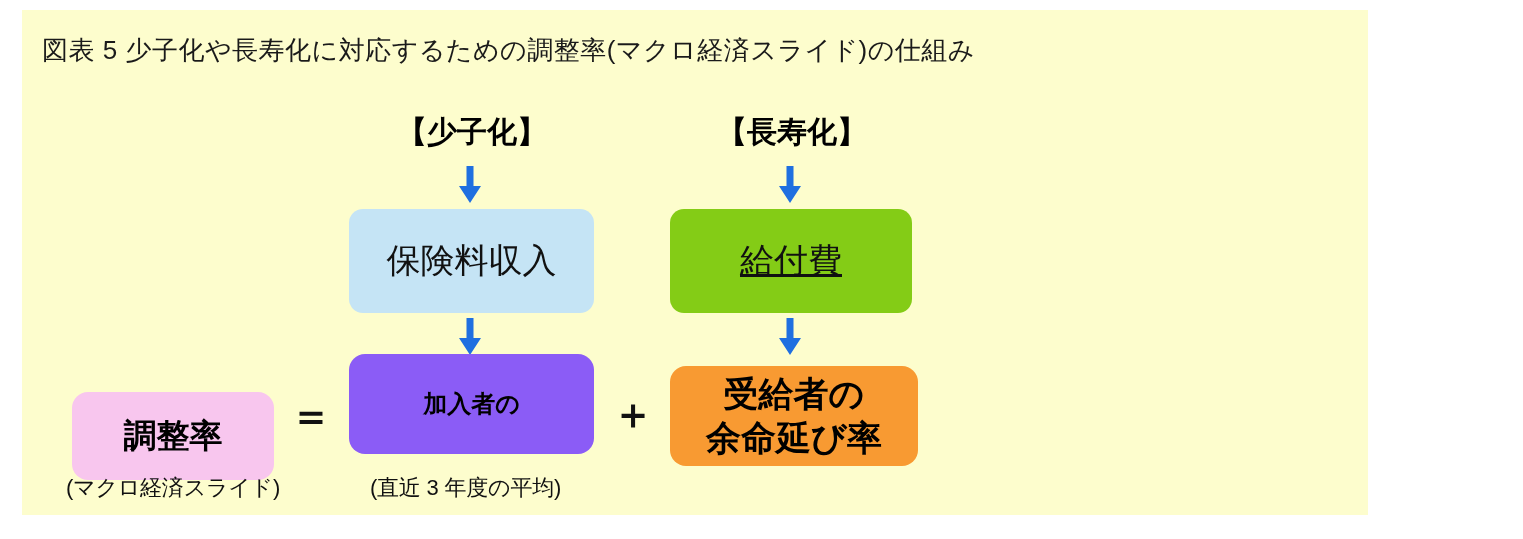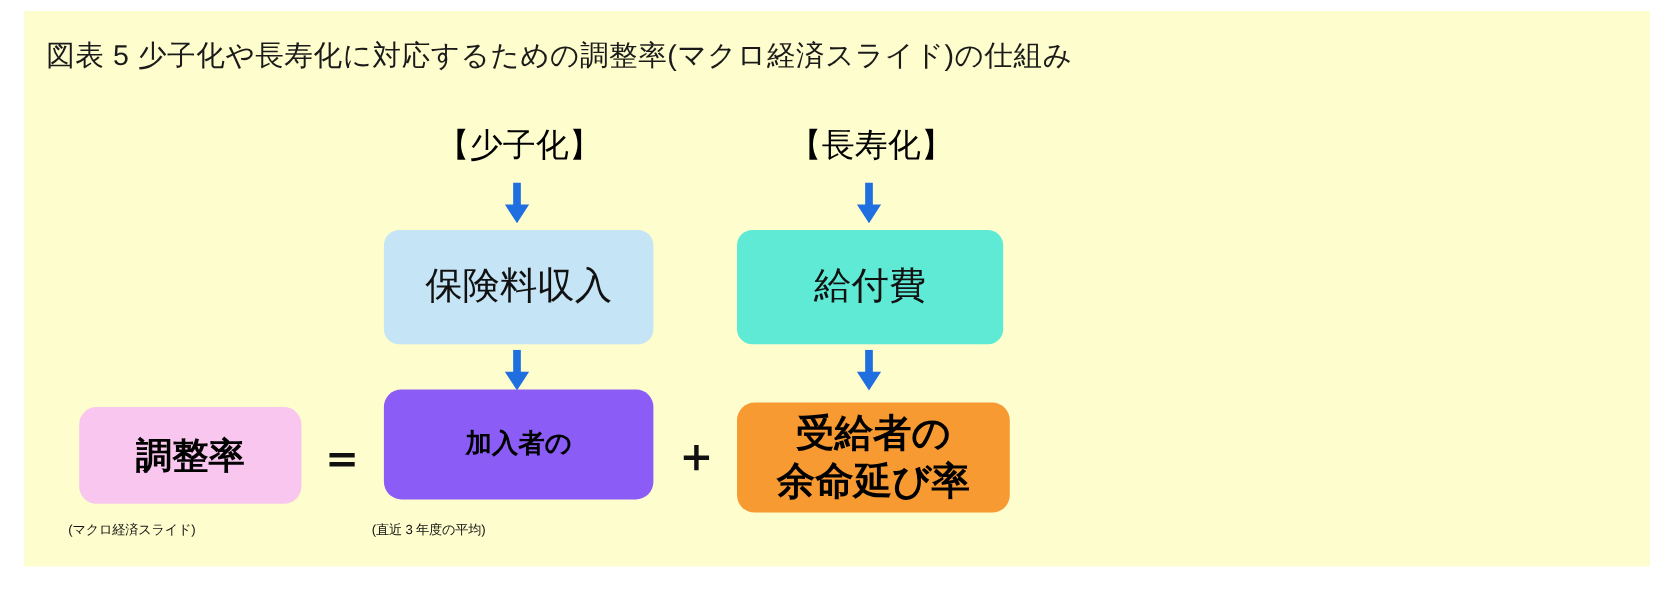--- a/index.html
+++ b/index.html
@@ -11,21 +11,21 @@
     width: 1523px;
     height: 539px;
     overflow: hidden;
     font-family: "Liberation Sans", "DejaVu Sans", sans-serif;
   }
 
   #figure-panel {
     position: absolute;
     left: 22px;
     top: 10px;
-    width: 1478px;
+    width: 1346px;
     height: 505px;
     background: #fdfdcd;
     box-sizing: border-box;
   }
 
   
   #figure-title {
     position: absolute;
     left: 20px;
     top: 26px;
@@ -33,21 +33,21 @@
     line-height: 1.15;
     color: #1a1a1a;
     letter-spacing: 0.5px;
     white-space: nowrap;
   }
 
   
   .col-header {
     position: absolute;
     font-size: 30px;
-    font-weight: normal;
+    font-weight: bold;
     color: #000000;
     white-space: nowrap;
     text-align: center;
   }
   #header-shoshika { left: 330px; top: 102px; width: 240px; }
   #header-chojuka  { left: 650px; top: 102px; width: 240px; text-align: center; }
 
   
   .arrow {
     position: absolute;
@@ -75,38 +75,39 @@
     color: #111111;
     text-align: right;
     white-space: nowrap;
   }
   #box-premium-decline {
     left: 327px; top: 199px; width: 245px; height: 104px;
     background: #c5e4f5;
   }
   #box-benefit-increase {
     left: 648px; top: 199px; width: 242px; height: 104px;
-    background: #5eead4;
+    background: #84cc16;
+    text-decoration: underline;
   }
 
   .formula-box {
     position: absolute;
     border-radius: 16px;
     box-sizing: border-box;
     display: flex;
     flex-direction: column;
     align-items: center;
     justify-content: center;
     font-weight: bold;
     color: #000000;
     text-align: center;
     white-space: nowrap;
   }
   #box-adjustment-rate {
-    left: 50px; top: 360px; width: 202px; height: 88px;
+    left: 50px; top: 382px; width: 202px; height: 88px;
     background: #f8c6ee;
     font-size: 33px;
     line-height: 1.15;
   }
   #box-member-decline {
     left: 327px; top: 344px; width: 245px; height: 100px;
     background: #8b5cf6;
     font-size: 24px;
     line-height: 1.27;
   }
@@ -128,22 +129,23 @@
     text-align: center;
     line-height: 1;
     white-space: nowrap;
   }
   #operator-equals { left: 258px; top: 385px; width: 62px; }
   #operator-plus   { left: 580px; top: 383px; width: 62px; }
 
   
   .caption {
     position: absolute;
-    font-size: 12px;
+    font-size: 22px;
     color: #111111;
+    text-align: center;
     white-space: nowrap;
     letter-spacing: -0.2px;
   }
   #caption-adjustment-rate { left: 40px;  top: 463px; width: 222px; }
   #caption-member-decline  { left: 316px; top: 463px; width: 255px; }
   #caption-life-expectancy { left: 618px; top: 463px; width: 308px; }
 </style>
 </head>
 <body>
 

